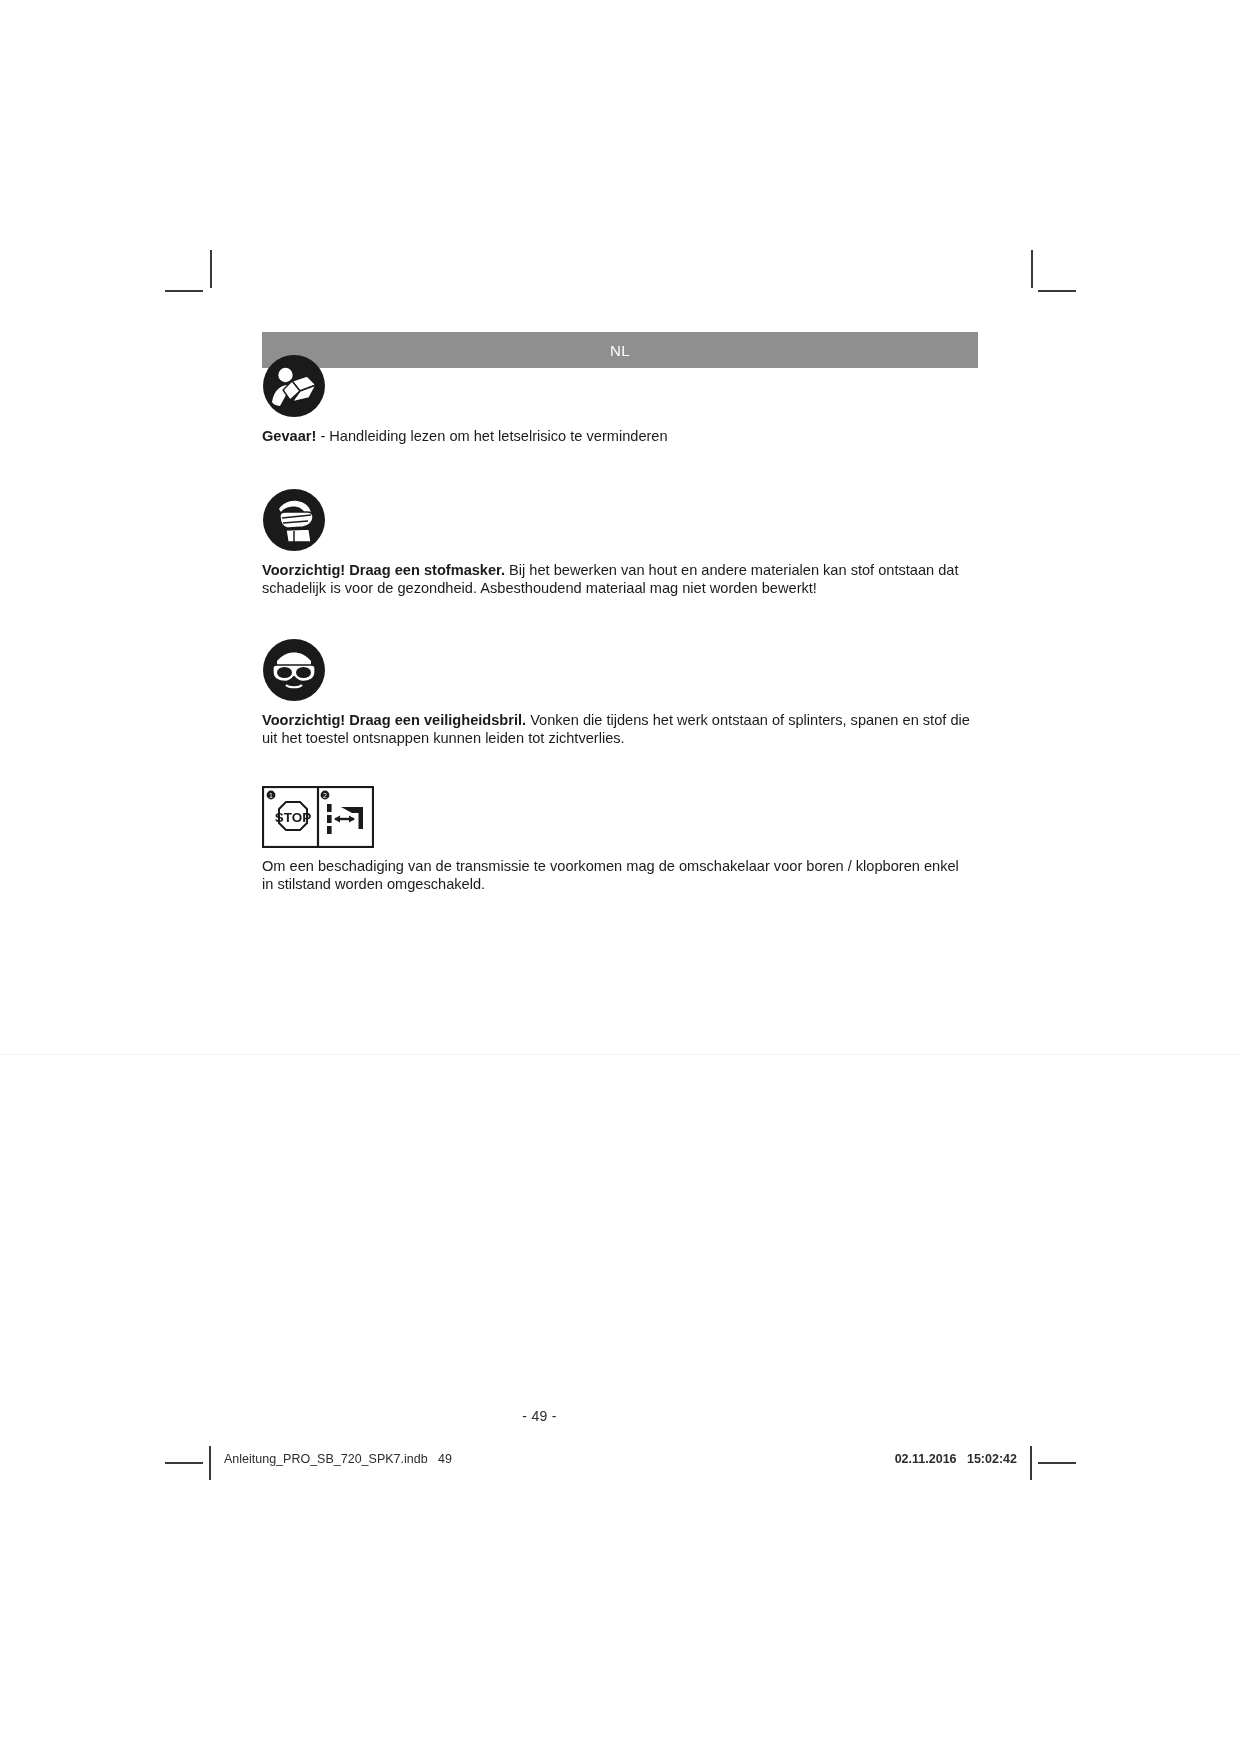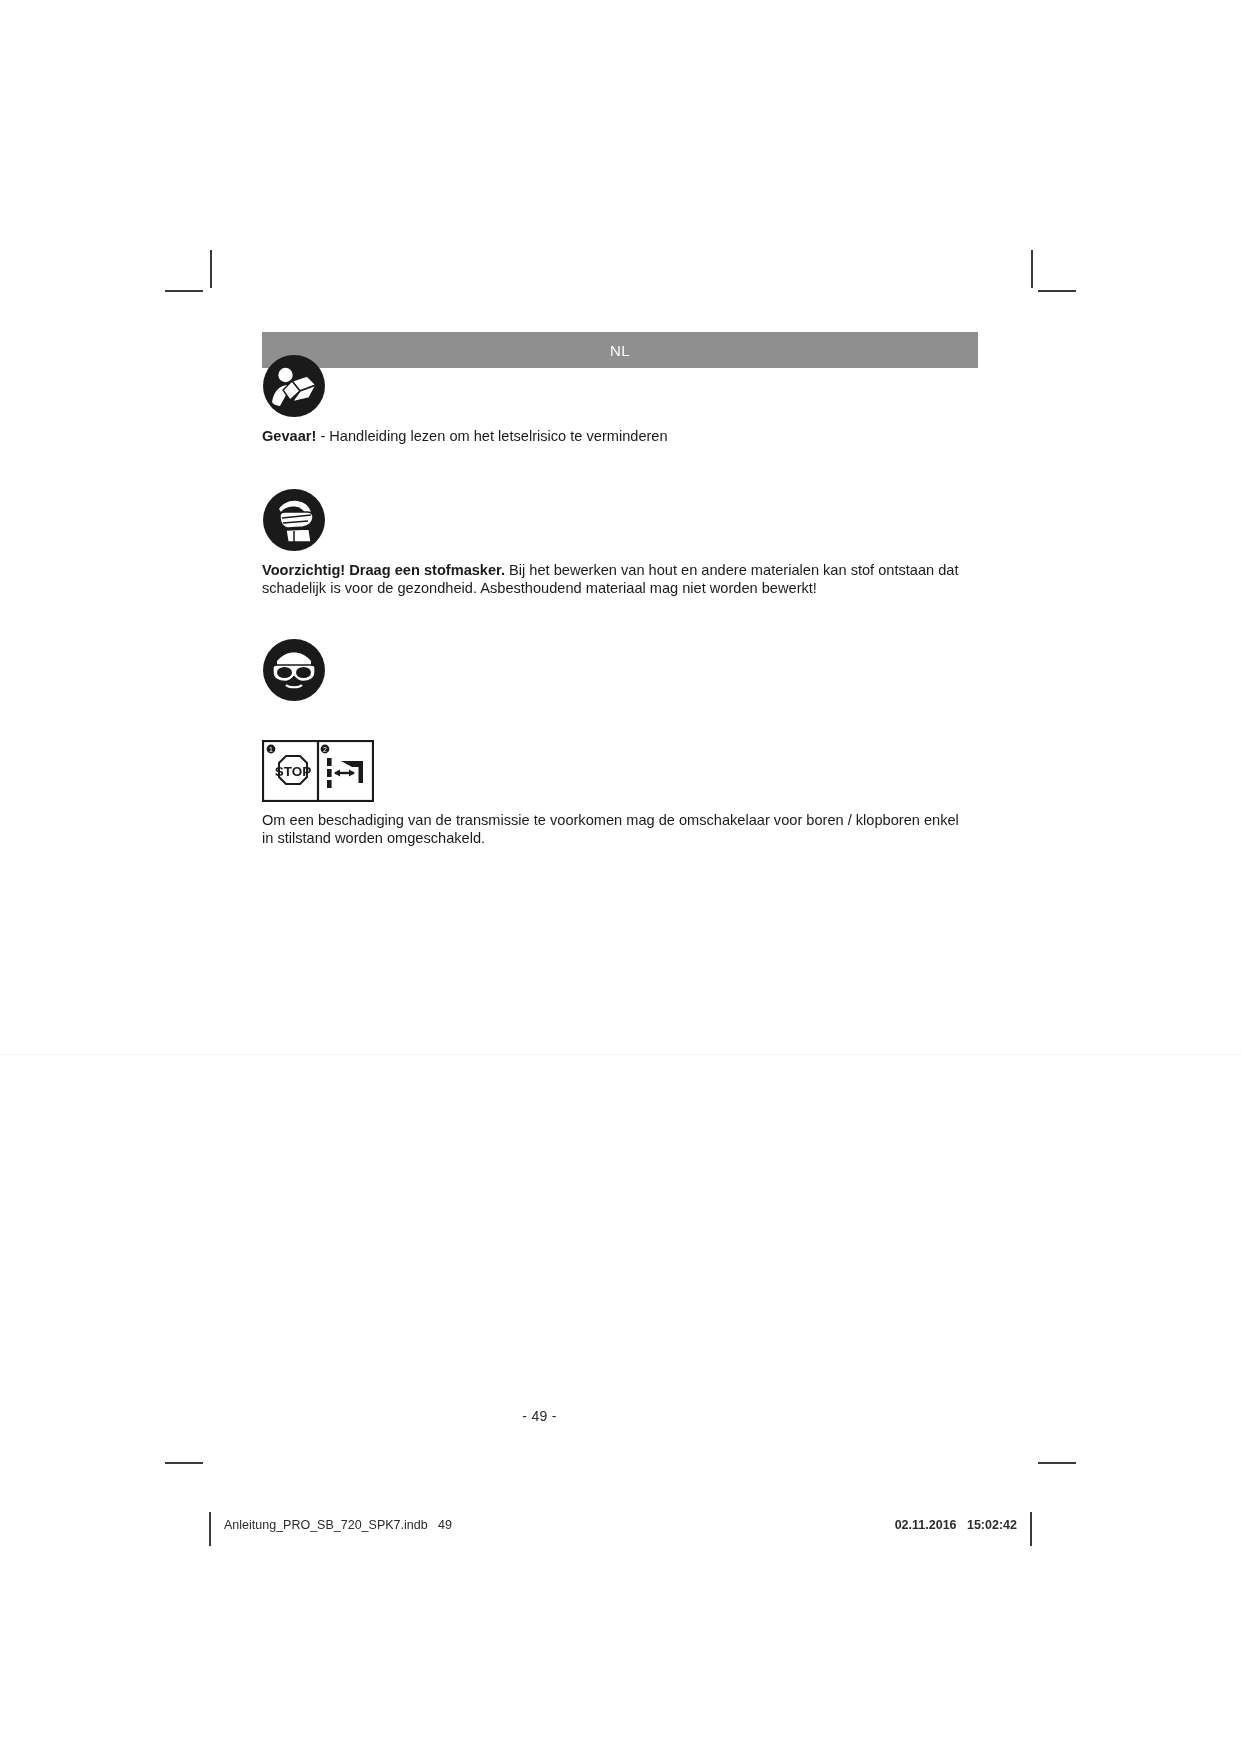--- a/index.html
+++ b/index.html
@@ -103,21 +103,21 @@
     width: 1079px;
     text-align: center;
     font-size: 14px;
     color: #2b2b2b;
     letter-spacing: 0.3px;
   }
 
   .footer-line {
     position: absolute;
     left: 0;
-    top: 1518px;
+    top: 1452px;
     width: 1241px;
     height: 22px;
   }
   .footer-left {
     position: absolute;
     left: 224px;
     top: 0;
     font-size: 12.5px;
     color: #2b2b2b;
     white-space: pre;
@@ -206,20 +206,21 @@
       <span class="icon-wrap">
         <svg class="ico" width="64" height="64" viewBox="0 0 64 64" aria-hidden="true">
           <circle cx="32" cy="32" r="31" fill="#1a1a1a"></circle>
           <path d="M15 23 C20 17 26 14.5 32 14.5 C38 14.5 44 17 49 23 L49 27 L15 27 Z" fill="#ffffff"></path>
           <path d="M11 30 C11 28 12.5 27 15 27 L49 27 C51.5 27 53 28 53 30 L53 34 C53 40 48 43.5 41 43.5 C36 43.5 34 41 32 38.5 C30 41 28 43.5 23 43.5 C16 43.5 11 40 11 34 Z" fill="#ffffff" stroke="#1a1a1a" stroke-width="1.3"></path>
           <ellipse cx="22.5" cy="34.5" rx="7.5" ry="5.5" fill="#1a1a1a"></ellipse>
           <ellipse cx="41.5" cy="34.5" rx="7.5" ry="5.5" fill="#1a1a1a"></ellipse>
           <path d="M24 47 C27 50 37 50 40 47" stroke="#ffffff" stroke-width="2.2" fill="none"></path>
         </svg>
       </span>
+      <p class="caption"><b>Voorzichtig! Draag een veiligheidsbril.</b><span> Vonken die tijdens het werk ontstaan of splinters, spanen en stof die uit het toestel ontsnappen kunnen leiden tot zichtverlies.</span></p>
     </div>
 
     <div class="block block-stop">
       <span class="icon-wrap">
         <svg class="stop-picto" width="112" height="62" viewBox="0 0 112 62" aria-hidden="true">
           <rect x="1" y="1" width="110" height="60" fill="#ffffff" stroke="#1a1a1a" stroke-width="2.2"></rect>
           <line x1="56" y1="1" x2="56" y2="61" stroke="#1a1a1a" stroke-width="2.2"></line>
           <circle cx="9" cy="9" r="4.4" fill="#1a1a1a"></circle>
           <text x="9" y="11.6" font-family="Liberation Sans, sans-serif" font-size="7" fill="#ffffff" text-anchor="middle">1</text>
           <polygon points="17,23 24,16 38,16 45,23 45,37 38,44 24,44 17,37" fill="#ffffff" stroke="#1a1a1a" stroke-width="2"></polygon>

